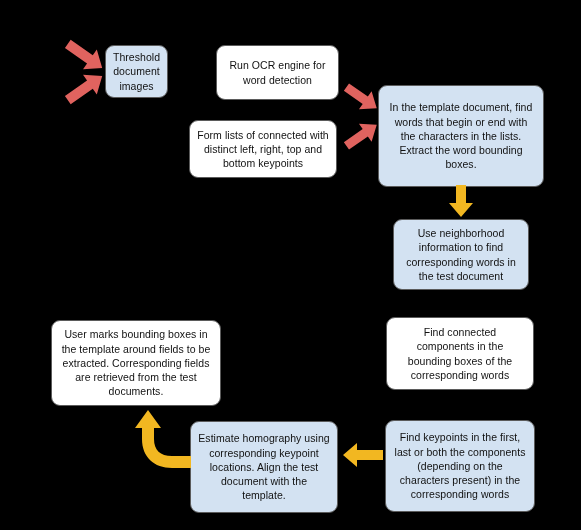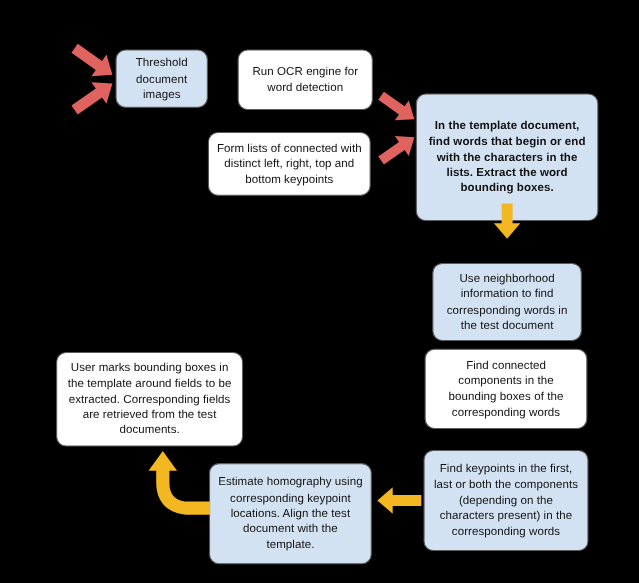--- a/index.html
+++ b/index.html
@@ -34,45 +34,45 @@
   .node.green { background: #ffffff; }
   .node span { display: block; }
   .arrow { position: absolute; }
   .arrow svg { display: block; overflow: visible; }
 </style>
 </head>
 <body>
 
 <div id="canvas">
 
-  <div class="node blue" style="left:105px; top:45px; width:84px; height:53px;align-items:flex-end;">
+  <div class="node blue" style="left:105px; top:45px; width:63px; height:53px;">
     <span>Threshold document images</span>
   </div>
 
   <div class="node green" style="left:216px; top:45px; width:123px; height:55px;">
     <span>Run OCR engine for word detection</span>
   </div>
 
   <div class="node green" style="left:189px; top:120px; width:148px; height:58px;">
     <span>Form lists of connected with distinct left, right, top and bottom keypoints</span>
   </div>
 
-  <div class="node blue" style="left:378px; top:85px; width:166px; height:116px;font-weight:bold;">
+  <div class="node blue" style="left:378px; top:85px; width:166px; height:102px;">
     <span>In the template document, find words that begin or end with the characters in the lists. Extract the word bounding boxes.</span>
   </div>
 
-  <div class="node blue" style="left:393px; top:219px; width:136px; height:71px;margin-top:20px;">
+  <div class="node blue" style="left:393px; top:219px; width:136px; height:71px;">
     <span>Use neighborhood information to find corresponding words in the test document</span>
   </div>
 
   <div class="node green" style="left:386px; top:317px; width:148px; height:73px;">
     <span>Find connected components in the bounding boxes of the corresponding words</span>
   </div>
 
-  <div class="node blue" style="left:385px; top:409px; width:150px; height:92px;">
+  <div class="node blue" style="left:385px; top:420px; width:150px; height:92px;">
     <span>Find keypoints in the first, last or both the components (depending on the characters present) in the corresponding words</span>
   </div>
 
   <div class="node blue" style="left:190px; top:421px; width:148px; height:92px;">
     <span>Estimate homography using corresponding keypoint locations. Align the test document with the template.</span>
   </div>
 
   <div class="node green" style="left:51px; top:320px; width:170px; height:86px;">
     <span>User marks bounding boxes in the template around fields to be extracted. Corresponding fields are retrieved from the test documents.</span>
   </div>

